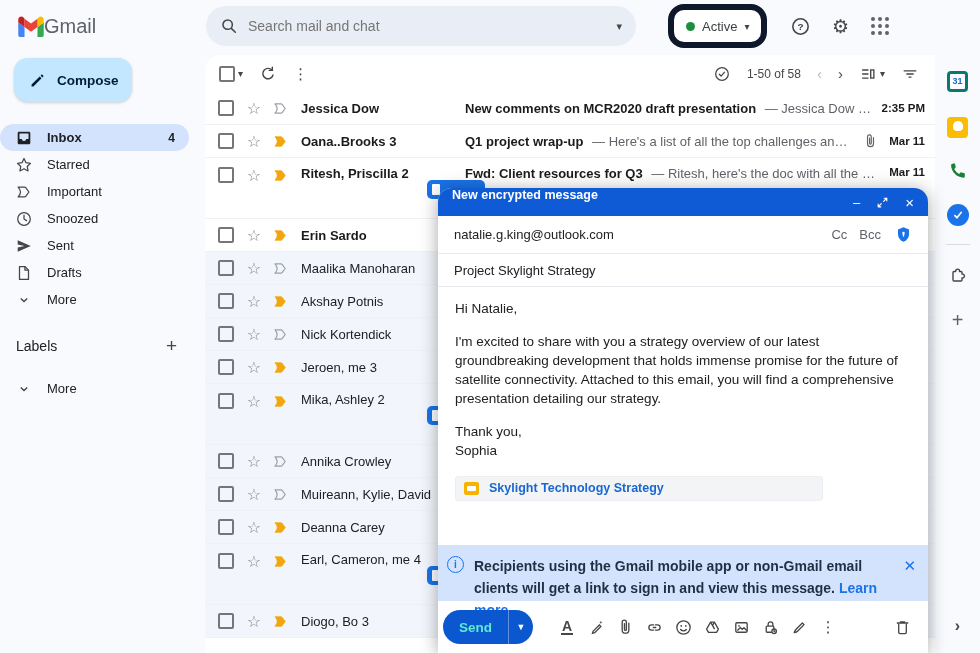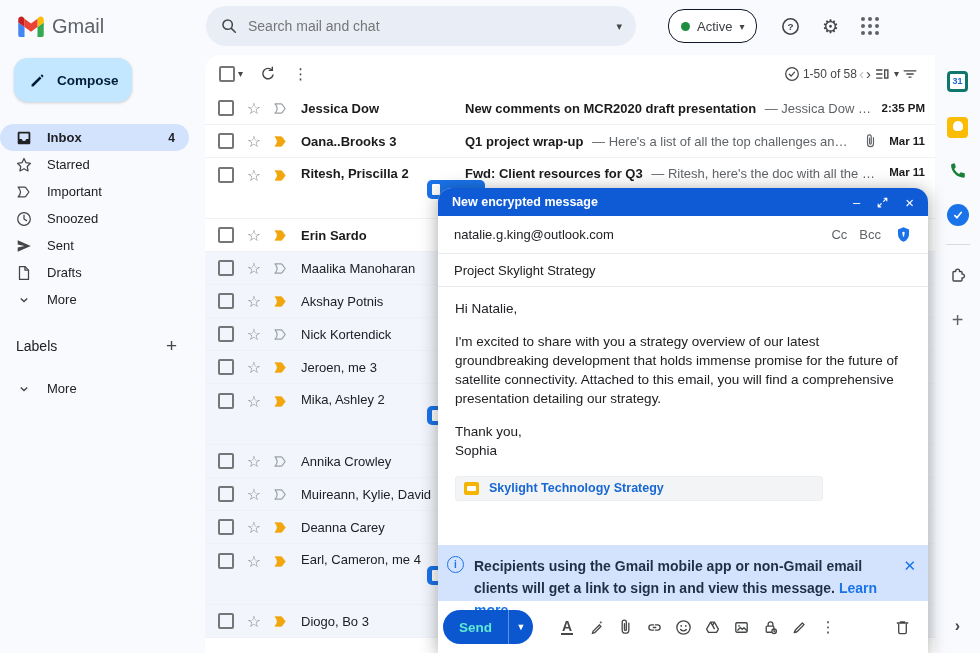--- a/index.html
+++ b/index.html
@@ -2,26 +2,26 @@
 <html><head>
 <meta charset="utf-8">
 <style>
   * { box-sizing: border-box; margin: 0; padding: 0; }
   html,body { width:980px; height:653px; overflow:hidden; }
   body { font-family:"Liberation Sans", sans-serif; background:#f8fafd; position:relative; color:#202124; }
   .stage { position:absolute; inset:0; width:980px; height:653px; overflow:hidden; }
 
   
   .topbar { position:absolute; top:0; left:0; width:980px; height:52px; display:flex; align-items:center; }
-  .logo { display:flex; align-items:center; gap:8px; margin-left:18px; width:160px; }
+  .logo { display:flex; align-items:center; gap:0; margin-left:18px; width:160px; }
   .logo-text { font-size:20px; color:#5f6368; }
   .searchbar { margin-left:28px; width:430px; height:40px; background:#e9eef6; border-radius:24px; display:flex; align-items:center; padding:8px 14px; gap:10px; }
   .searchbar input { border:none; outline:none; background:transparent; font-size:14px; color:#3c4043; flex:1; font-family:"Liberation Sans",sans-serif; }
   .searchbar .caret { color:#444746; font-size:11px; }
-  .status-chip { margin-left:32px; height:30px; background:#ffffff; border:1px solid #0f172a; border-radius:16px; display:flex; align-items:center; gap:7px; padding:16px 12px; font-size:13px; color:#3c4043; }
+  .status-chip { margin-left:32px; height:30px; background:#ffffff; border:6px solid #0f172a; border-radius:16px; display:flex; align-items:center; gap:7px; padding:16px 12px; font-size:13px; color:#3c4043; }
   .status-dot { width:9px; height:9px; border-radius:50%; background:#1e8e3e; }
   .tb-icon { width:34px; height:34px; display:flex; align-items:center; justify-content:center; color:#444746; margin-left:6px; cursor:pointer; }
   .gear-glyph { font-size:19px; }
   .grid9 { display:grid; grid-template-columns:repeat(3,4px); grid-template-rows:repeat(3,4px); gap:3px; }
   .grid9 span { width:4px; height:4px; border-radius:50%; background:#5f6368; }
   .brand-pill { margin-left:14px; height:40px; background:#fff; border-radius:22px; display:flex; align-items:center; gap:8px; padding:0 8px 0 12px; box-shadow:0 1px 2px rgba(0,0,0,.08); }
   .brand-text { font-size:17px; font-weight:800; font-style:italic; color:#e8261f; letter-spacing:.5px; }
   .avatar { width:30px; height:30px; border-radius:50%; background:
       radial-gradient(circle at 50% 38%, #c9a189 0 26%, #6b5140 30%, #33291f 48%, #3a4046 52%, #262b30 100%); }
 
@@ -37,21 +37,21 @@
   .labels-title { font-size:14px; color:#202124; }
   .labels-plus { margin-left:auto; font-size:19px; color:#444746; cursor:pointer; }
   .labels-more { margin-top:18px; }
 
   
   .listcard { position:absolute; left:205px; top:55px; width:730px; bottom:0; background:#fff; border-radius:16px 0 0 0; overflow:hidden; z-index:1; }
   .ltoolbar { height:37px; display:flex; align-items:center; padding:0 16px 0 14px; }
   .cbx { width:16px; height:16px; border:2px solid #747775; border-radius:2px; flex-shrink:0; cursor:pointer; }
   .ltb-caret { font-size:10px; color:#444746; margin-left:3px; }
   .ltb-icon { color:#444746; margin-left:16px; display:flex; align-items:center; cursor:pointer; }
-  .ltb-right { margin-left:auto; display:flex; align-items:center; gap:2px; color:#444746; }
+  .ltb-right { margin-left:auto; display:flex; align-items:center; gap:16px; color:#444746; }
   .pg-label { font-size:12px; color:#444746; }
   .chev { font-size:15px; cursor:pointer; }
   .chev.dis { color:#b8bcc1; }
 
   .mrow { display:flex; align-items:center; height:33px; padding:0 10px 0 12px; border-bottom:1px solid #eef2f7; position:relative; cursor:pointer; background:#fff; }
   .mrow.read { background:#f2f6fc; }
   .mrow.tall { height:61px; align-items:flex-start; padding-top:8px; }
   .rcell { display:flex; align-items:center; justify-content:center; width:18px; height:18px; flex-shrink:0; }
   .rcell.cbwrap { margin-right:10px; }
   .star-glyph { font-size:16px; color:#80868b; }
@@ -62,21 +62,21 @@
   .subj { font-size:13px; color:#202124; white-space:nowrap; }
   .snip { font-size:13px; color:#5f6368; white-space:nowrap; overflow:hidden; text-overflow:ellipsis; margin-left:5px; }
   .date { font-size:11.5px; color:#202124; margin-left:10px; white-space:nowrap; }
   .clip { color:#5f6368; margin-left:8px; display:flex; }
   .unread .sender, .unread .subj, .unread .date { font-weight:700; color:#1b1b1b; }
   .chipfrag { position:absolute; left:222px; top:22px; width:58px; height:19px; background:#1a73e8; border-radius:5px; }
   .chipfrag i { position:absolute; left:5px; top:4px; width:8px; height:11px; background:#fff; border-radius:1px; }
 
   
   .compose { position:absolute; left:438px; top:188px; width:490px; bottom:0; background:#fff; border-radius:14px 14px 0 0; box-shadow:0 2px 18px rgba(0,0,0,.35); z-index:5; display:flex; flex-direction:column; }
-  .ctitle { height:28px; background:#0f5bd5; border-radius:14px 14px 0 0; display:flex; align-items:center; padding:0 14px; color:#fff; }
+  .ctitle { height:28px; background:#0f5bd5; border-radius:14px 14px 0 0; display:flex; padding:0 14px; color:#fff; }
   .ctitle-text { font-size:12.5px; font-weight:700; }
   .cwin-btns { margin-left:auto; display:flex; align-items:center; gap:16px; }
   .cwin-btn { color:#fff; font-size:13px; cursor:pointer; display:flex; align-items:center; line-height:1; }
   .crow { display:flex; align-items:center; padding:0 16px; border-bottom:1px solid #e7eaee; font-size:13px; color:#202124; }
   .crow.to { height:38px; }
   .crow.subject { height:33px; }
   .ccbcc { margin-left:auto; display:flex; gap:12px; color:#5f6368; font-size:13px; }
   .ccbcc span { cursor:pointer; }
   .shield { margin-left:14px; display:flex; cursor:pointer; }
   .cbody { flex:1; padding:12px 16px 0 17px; font-size:13.5px; line-height:19px; color:#202124; overflow:hidden; }

